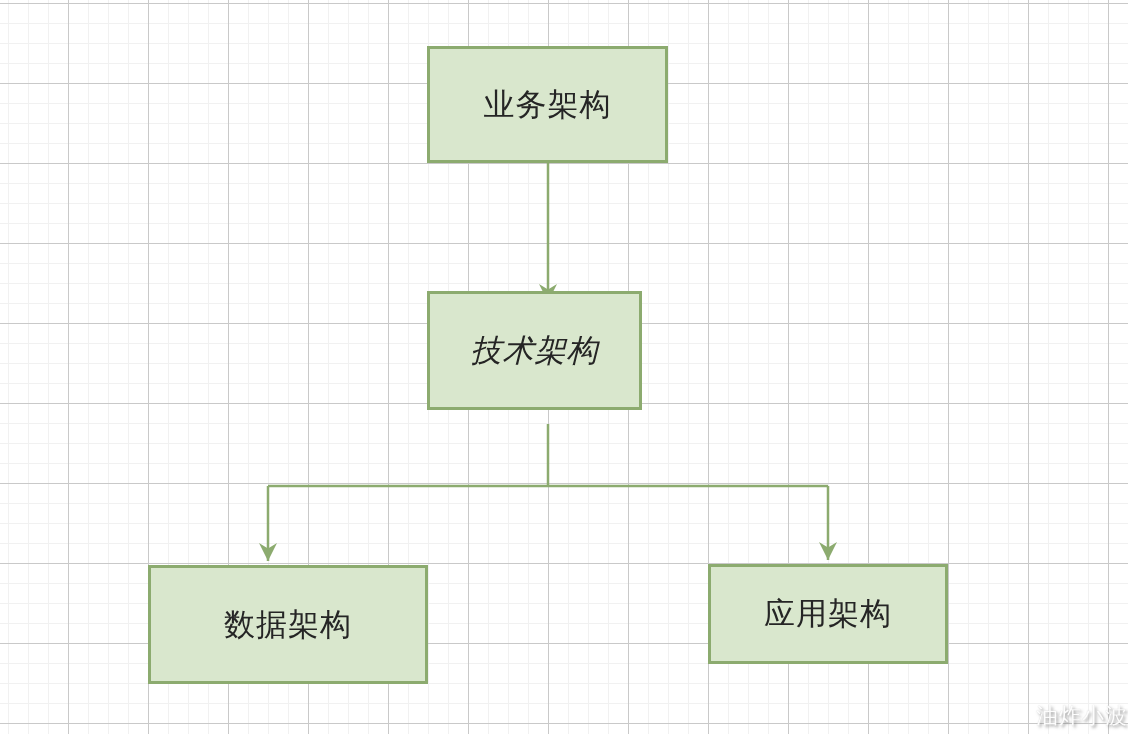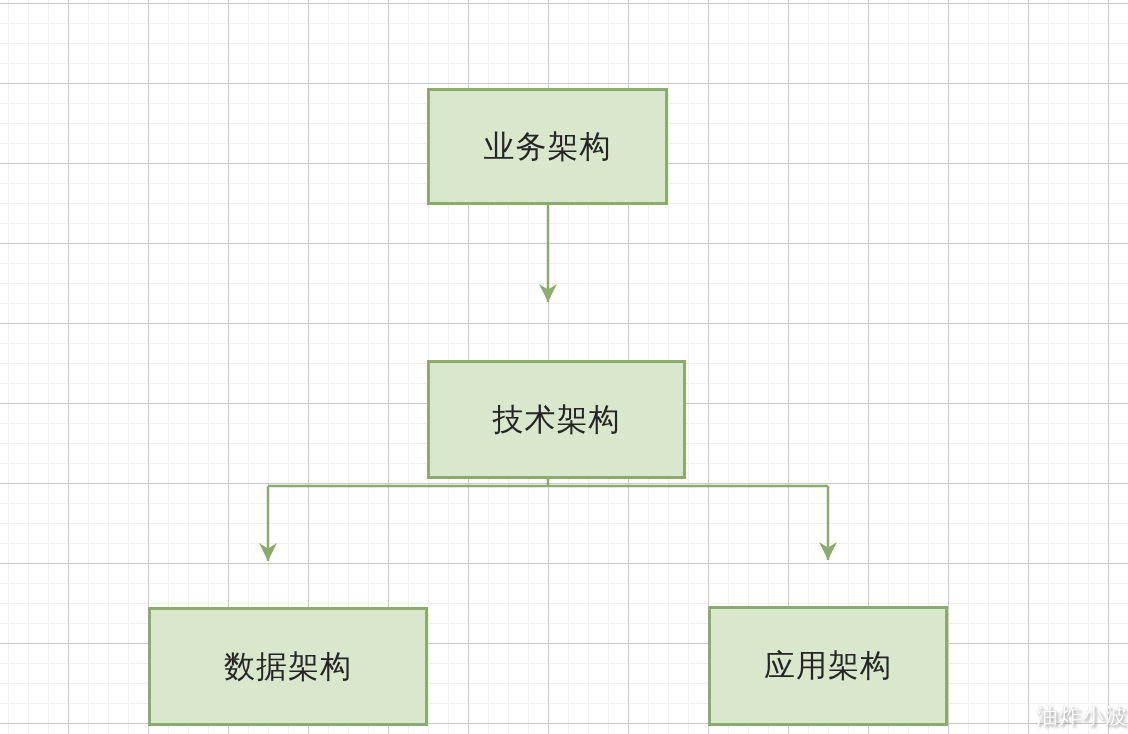--- a/index.html
+++ b/index.html
@@ -43,26 +43,25 @@
     box-sizing: border-box;
     background: #d9e7cd;
     border: 3px solid #8cab6f;
     display: flex;
     align-items: center;
     justify-content: center;
     font-size: 31px;
     color: #252525;
     letter-spacing: 1px;
     text-align: right;
-    margin-top: 42px;
   }
   .node-business    { left: 427px; top: 46px;  width: 241px; height: 117px; }
-  .node-technology  { left: 427px; top: 318px; width: 259px; height: 119px; }
+  .node-technology  { left: 427px; top: 291px; width: 215px; height: 119px; font-style: italic; }
   .node-data        { left: 148px; top: 565px; width: 280px; height: 119px; }
-  .node-application { left: 708px; top: 564px; width: 240px; height: 120px; }
+  .node-application { left: 708px; top: 564px; width: 240px; height: 100px; }
   .watermark {
     position: absolute;
     right: 0;
     bottom: 3px;
     font-size: 22px;
     letter-spacing: 1px;
     color: rgba(255,255,255,0.96);
     text-shadow: 2px 2px 3px rgba(90,90,90,0.55), 0 0 1px rgba(160,160,160,0.5);
     pointer-events: none;
   }

